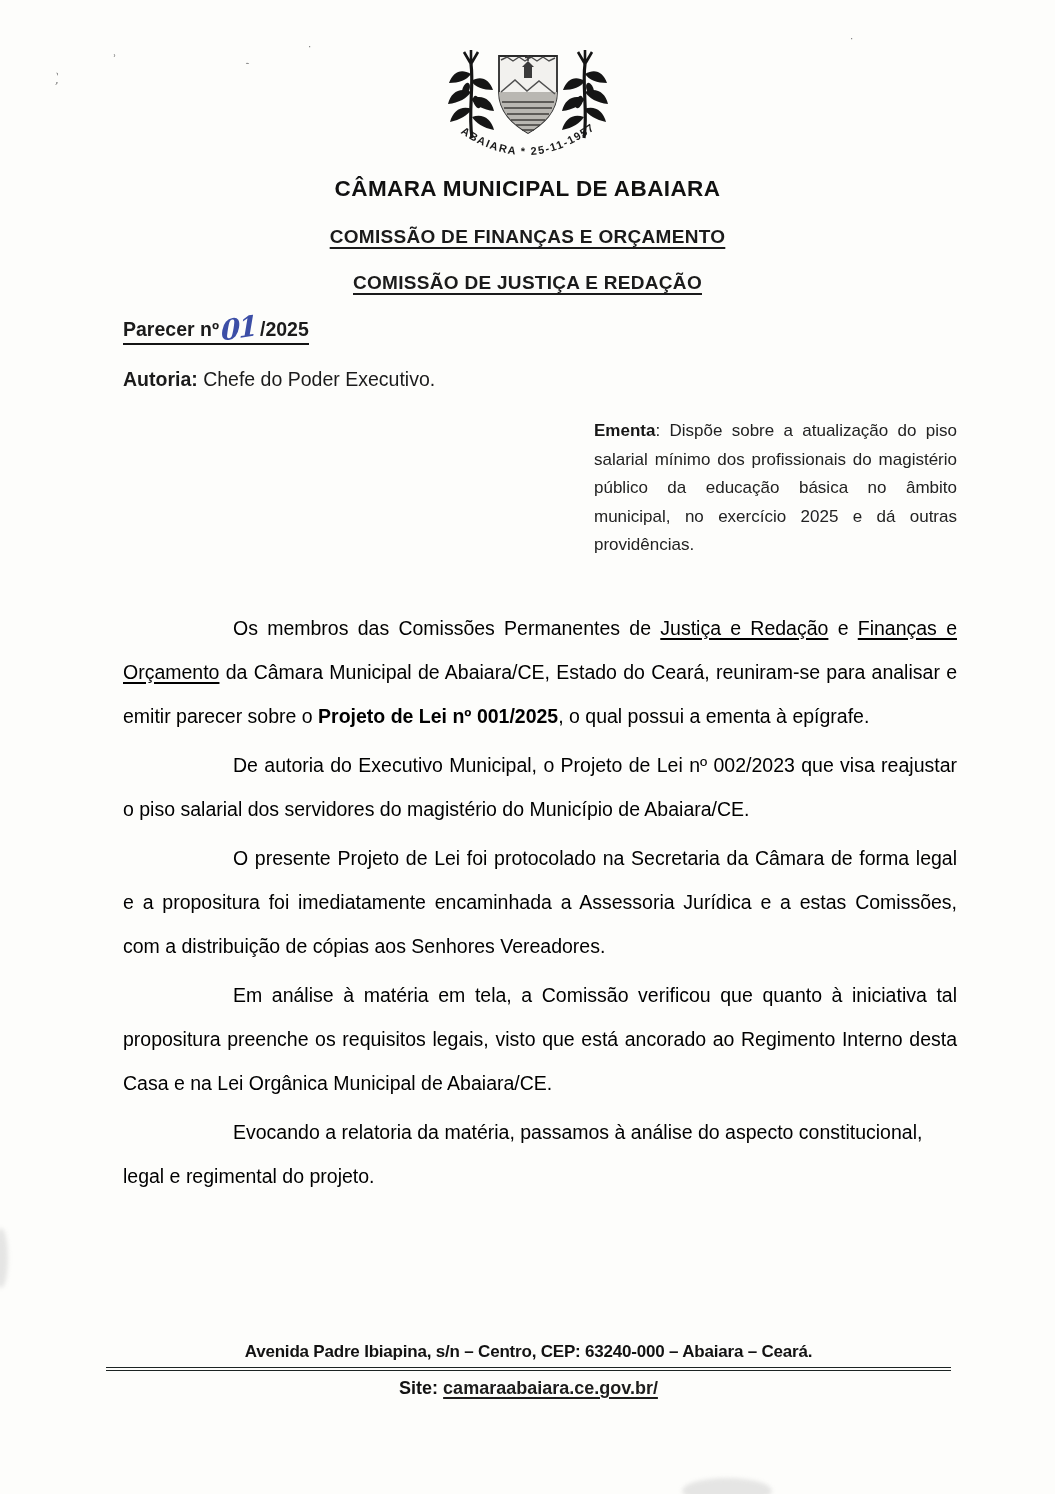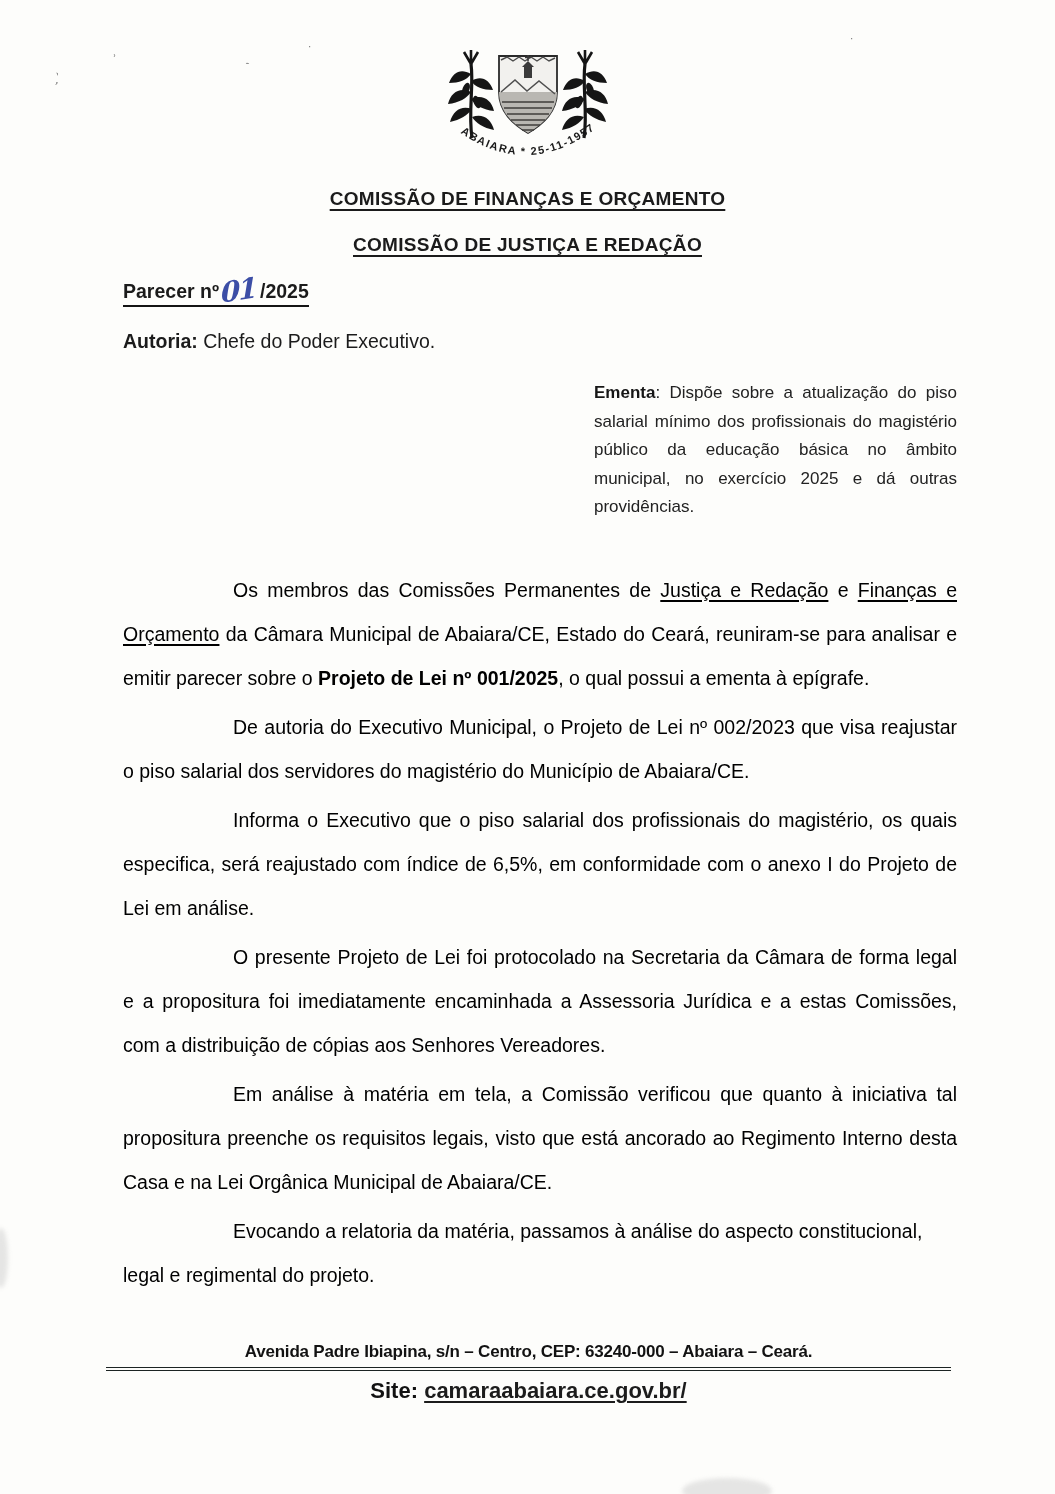--- a/index.html
+++ b/index.html
@@ -94,21 +94,21 @@
   }
   .footer-address{
     margin:0;
     font-size:17px; font-weight:bold; letter-spacing:-.2px;
     color:#121212;
     padding-bottom:5px;
     border-bottom:4px double #1c2423;
   }
   .footer-site{
     margin:7px 0 14px;
-    font-size:22px; font-weight:bold;
+    font-size:18px; font-weight:bold;
     color:#121212;
   }
   .footer-site a{
     color:#1c1c1c;
     text-decoration:underline; text-underline-offset:3px; text-decoration-thickness:1.6px;
     cursor:pointer;
   }
 </style>
 </head>
 <body>
@@ -163,20 +163,21 @@
         <path d="M0,-43 V-49 M-3,-46.5 H3" fill="none" stroke="#3a3a3a" stroke-width="1.6"></path>
         <path d="M-26,-2 H26 M-24,4 H24 M-21,10 H21 M-17,16 H17 M-12,21 H12 M-6,26 H6" fill="none" stroke="#3f3e3b" stroke-width="1.6"></path>
       </g>
 
       <path id="crest-arc" d="M -66,30 Q 0,74 66,26" fill="none"></path>
       <text font-family="Liberation Sans, sans-serif" font-size="11" font-weight="bold" fill="#1a1a1a" letter-spacing="1.5">
         <textPath href="#crest-arc" startOffset="50%" text-anchor="middle">ABAIARA   *   25-11-1957</textPath>
       </text>
     </svg>
 
+    <h1 class="org-name">CÂMARA MUNICIPAL DE ABAIARA</h1>
     <div class="committee">COMISSÃO DE FINANÇAS E ORÇAMENTO</div>
     <div class="committee">COMISSÃO DE JUSTIÇA E REDAÇÃO</div>
   </div>
 
   <div class="meta">
     <p class="meta-line parecer-line">
       <span class="parecer-underline">
         <span>Parecer nº</span><span class="handwritten">01</span><span>/2025</span>
       </span>
     </p>
@@ -188,21 +189,20 @@
 
   <p class="ementa">
     <b>Ementa</b><span>: Dispõe sobre a atualização do piso salarial mínimo dos profissionais do magistério público da educação básica no âmbito municipal, no exercício 2025 e dá outras providências.</span>
   </p>
 
   <div class="body-text">
     <p>
       <span>Os membros das Comissões Permanentes de </span><span class="u-inline">Justiça e Redação</span><span> e </span><span class="u-inline">Finanças e Orçamento</span><span> da Câmara Municipal de Abaiara/CE, Estado do Ceará, reuniram-se para analisar e emitir parecer sobre o </span><b>Projeto de Lei nº 001/2025</b><span>, o qual possui a ementa à epígrafe.</span>
     </p>
     <p>De autoria do Executivo Municipal, o Projeto de Lei nº 002/2023 que visa reajustar o piso salarial dos servidores do magistério do Município de Abaiara/CE.</p>
-    <p>Informa o Executivo que o piso salarial dos profissionais do magistério, os quais especifica, será reajustado com índice de 6,5%, em conformidade com o anexo I do Projeto de Lei em análise.</p>
     <p>O presente Projeto de Lei foi protocolado na Secretaria da Câmara de forma legal e a propositura foi imediatamente encaminhada a Assessoria Jurídica e a estas Comissões, com a distribuição de cópias aos Senhores Vereadores.</p>
     <p>Em análise à matéria em tela, a Comissão verificou que quanto à iniciativa tal propositura preenche os requisitos legais, visto que está ancorado ao Regimento Interno desta Casa e na Lei Orgânica Municipal de Abaiara/CE.</p>
     <p class="no-justify">Evocando a relatoria da matéria, passamos à análise do aspecto constitucional, legal e regimental do projeto.</p>
   </div>
 
   <div class="footer">
     <p class="footer-address">Avenida Padre Ibiapina, s/n – Centro, CEP: 63240-000 – Abaiara – Ceará.</p>
     <p class="footer-site">
       <span>Site:</span>
       <a>camaraabaiara.ce.gov.br/</a>

